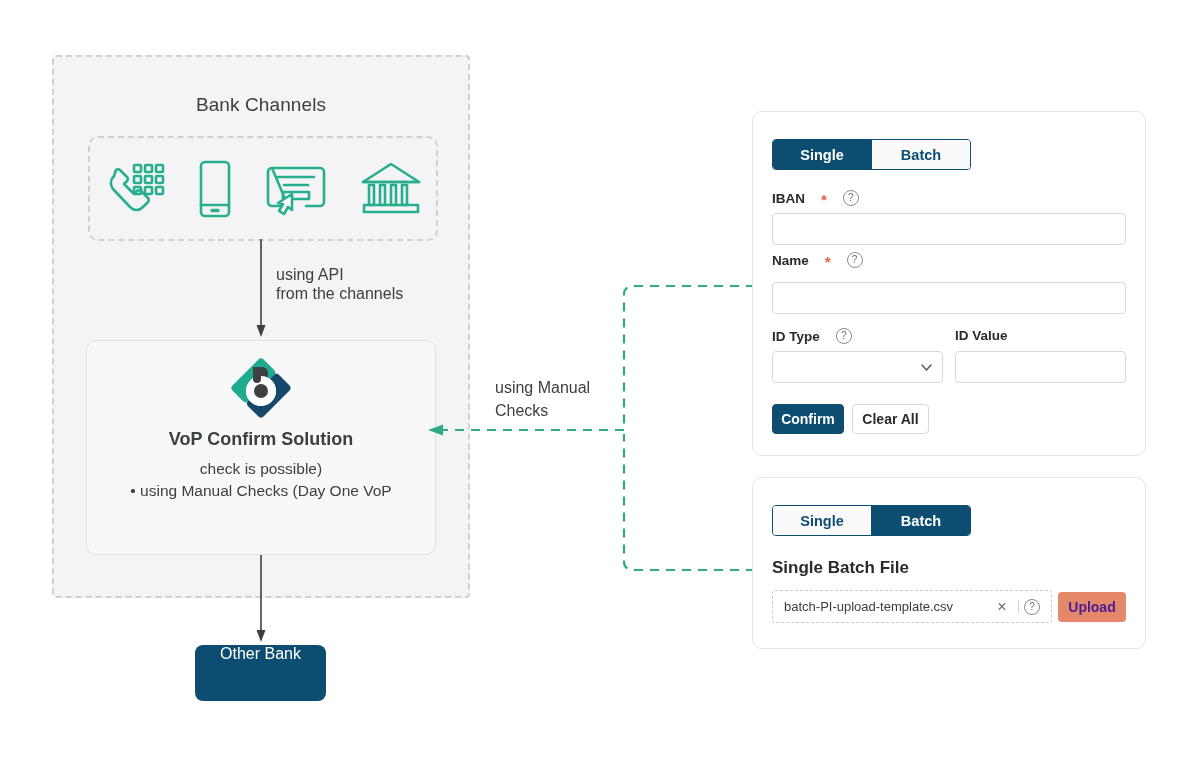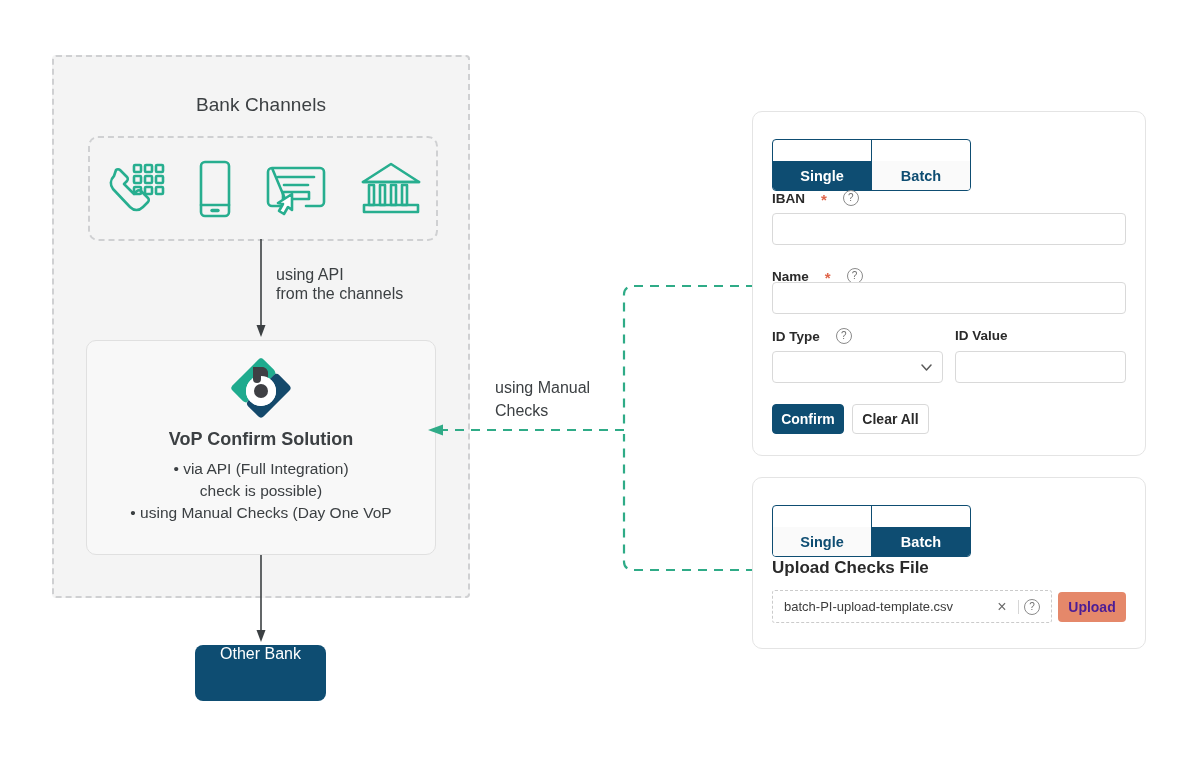--- a/index.html
+++ b/index.html
@@ -175,21 +175,20 @@
     height: 29px;
     display: flex;
     align-items: center;
     justify-content: center;
     font-size: 14.5px;
     font-weight: bold;
     background: #fafafa;
     color: #0e4d72;
     cursor: pointer;
     box-sizing: border-box;
-    margin-top: 21px;
   }
   .seg-btn.active {
     background: #0e4d72;
     color: #ffffff;
   }
   .seg-divider { width: 1px; background: #0e4d72; }
 
   .field-label {
     position: absolute;
     font-size: 13.5px;
@@ -223,21 +222,21 @@
     box-sizing: border-box;
     font-family: "Liberation Sans", sans-serif;
     font-size: 14px;
     color: #333;
     padding: 0 10px;
     outline: none;
   }
 
   #iban-label { left: 772px; top: 190px; }
   #iban-input { left: 772px; top: 213px; width: 354px; height: 32px; }
-  #name-label { left: 772px; top: 268px; }
+  #name-label { left: 772px; top: 252px; }
   #name-input { left: 772px; top: 282px; width: 354px; height: 32px; }
   #idtype-label { left: 772px; top: 328px; }
   #idtype-select-wrap { left: 772px; top: 351px; width: 171px; height: 32px; }
   #idvalue-label { left: 955px; top: 328px; }
   #idvalue-input { left: 955px; top: 351px; width: 171px; height: 32px; }
 
   #idtype-select-wrap {
     position: absolute;
     background: #ffffff;
     border: 1px solid #d9d9d9;
@@ -398,21 +397,20 @@
         <circle cx="33" cy="36" r="15" fill="#ffffff"></circle>
         <path d="M25 12 h9 a6 6 0 0 1 6 6 v20 h-15 z" fill="#3f4044"></path>
         <circle cx="33" cy="36" r="14.5" fill="none" stroke="#ffffff" stroke-width="0"></circle>
         <circle cx="33" cy="36" r="15" fill="#ffffff"></circle>
         <circle cx="33" cy="36" r="7" fill="#3f4044"></circle>
         <rect x="25" y="12" width="8" height="16" rx="4" fill="#3f4044"></rect>
       </svg>
     </div>
     <div id="vop-title">VoP Confirm Solution</div>
     <div id="vop-bullets">
-      <span class="bullet-line">• via API (Full Integration)</span>
       <span class="bullet-line">check is possible)</span>
       <span class="bullet-line">• using Manual Checks (Day One VoP</span>
     </div>
   </div>
 
   <svg id="arrow-otherbank" viewBox="0 0 10 88">
     <line x1="5" y1="0" x2="5" y2="77" stroke="#3c4043" stroke-width="1.6"></line>
     <path d="M5 87 L0.5 75 L9.5 75 Z" fill="#3c4043"></path>
   </svg>
 
@@ -477,21 +475,21 @@
 <div class="btn" id="btn-clear-all">Clear All</div>
 
 <div class="panel" id="panel-batch"></div>
 
 <div class="seg-control" style="left:772px; top:505px;">
   <div class="seg-btn">Single</div>
   <div class="seg-divider"></div>
   <div class="seg-btn active">Batch</div>
 </div>
 
-<div id="upload-title">Upload Checks File</div>
+<div id="upload-title">Single Batch File</div>
 
 <div id="file-drop">
   <span id="file-name">batch-PI-upload-template.csv</span>
   <span id="file-clear">×</span>
   <span id="file-sep"></span>
   <span class="help-icon" id="file-help">?</span>
 </div>
 
 <div class="btn" id="btn-upload">Upload</div>
 

